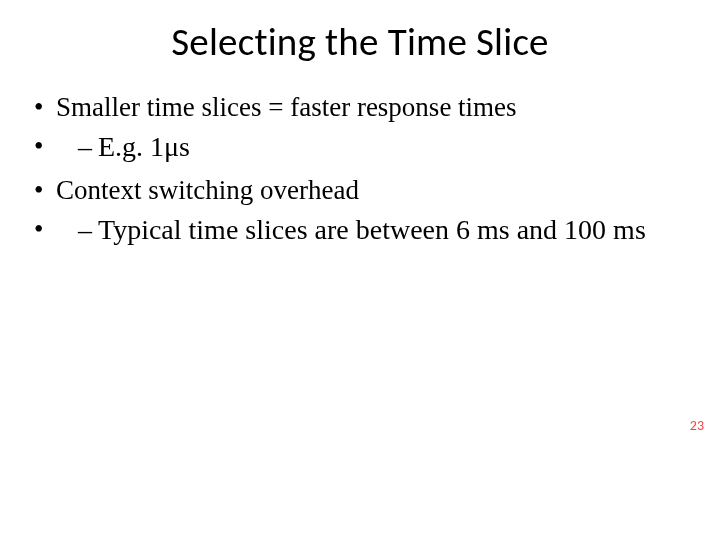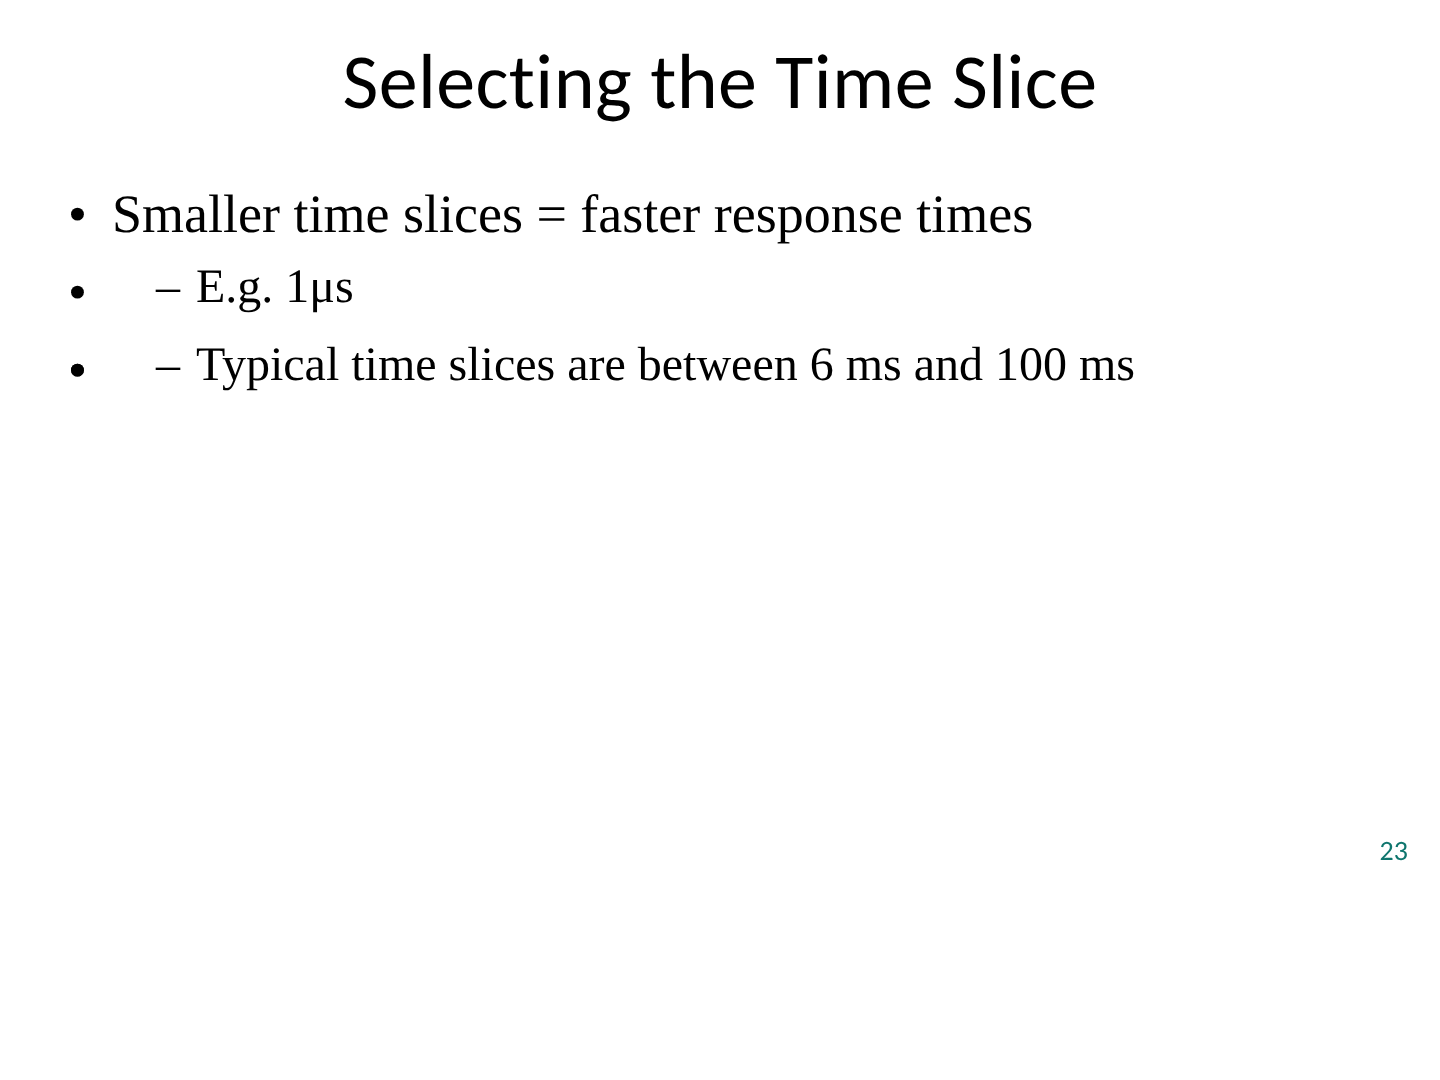--- a/index.html
+++ b/index.html
@@ -45,58 +45,59 @@
     left: 0;
     top: 0;
     font-size: 27px;
   }
   ul.sub {
     list-style: none;
     margin: 4px 0 10px 0;
     padding: 0 0 0 22px;
   }
   ul.sub > li {
-    font-size: 24px;
+    font-size: 28px;
     line-height: 1.22;
     margin: 0 0 4px 0;
     padding-left: 20px;
     position: relative;
   }
   ul.sub > li::before {
     content: "–";
     position: absolute;
     left: 0;
     top: 0;
   }
   .pagenum {
     position: absolute;
     right: 16px;
     bottom: 10px;
     font-size: 14px;
-    color: #0f766e;
+    color: #ef4444;
   }
 </style>
 </head>
 <body>
 
 <div class="slide">
   <h1 class="title">Selecting the Time Slice</h1>
 
   <ul class="root">
     <li>
       <span>Smaller time slices = faster response times</span>
     </li>
     <li>
       <ul class="sub">
         <li>
           <span>E.g. 1μs</span>
         </li>
       </ul>
     </li>
     <li>
+      <span>Context switching overhead</span>
     </li>
     <li>
       <ul class="sub">
         <li>
           <span>Typical time slices are between 6 ms and 100 ms</span>
         </li>
       </ul>
     </li>
   </ul>
 

